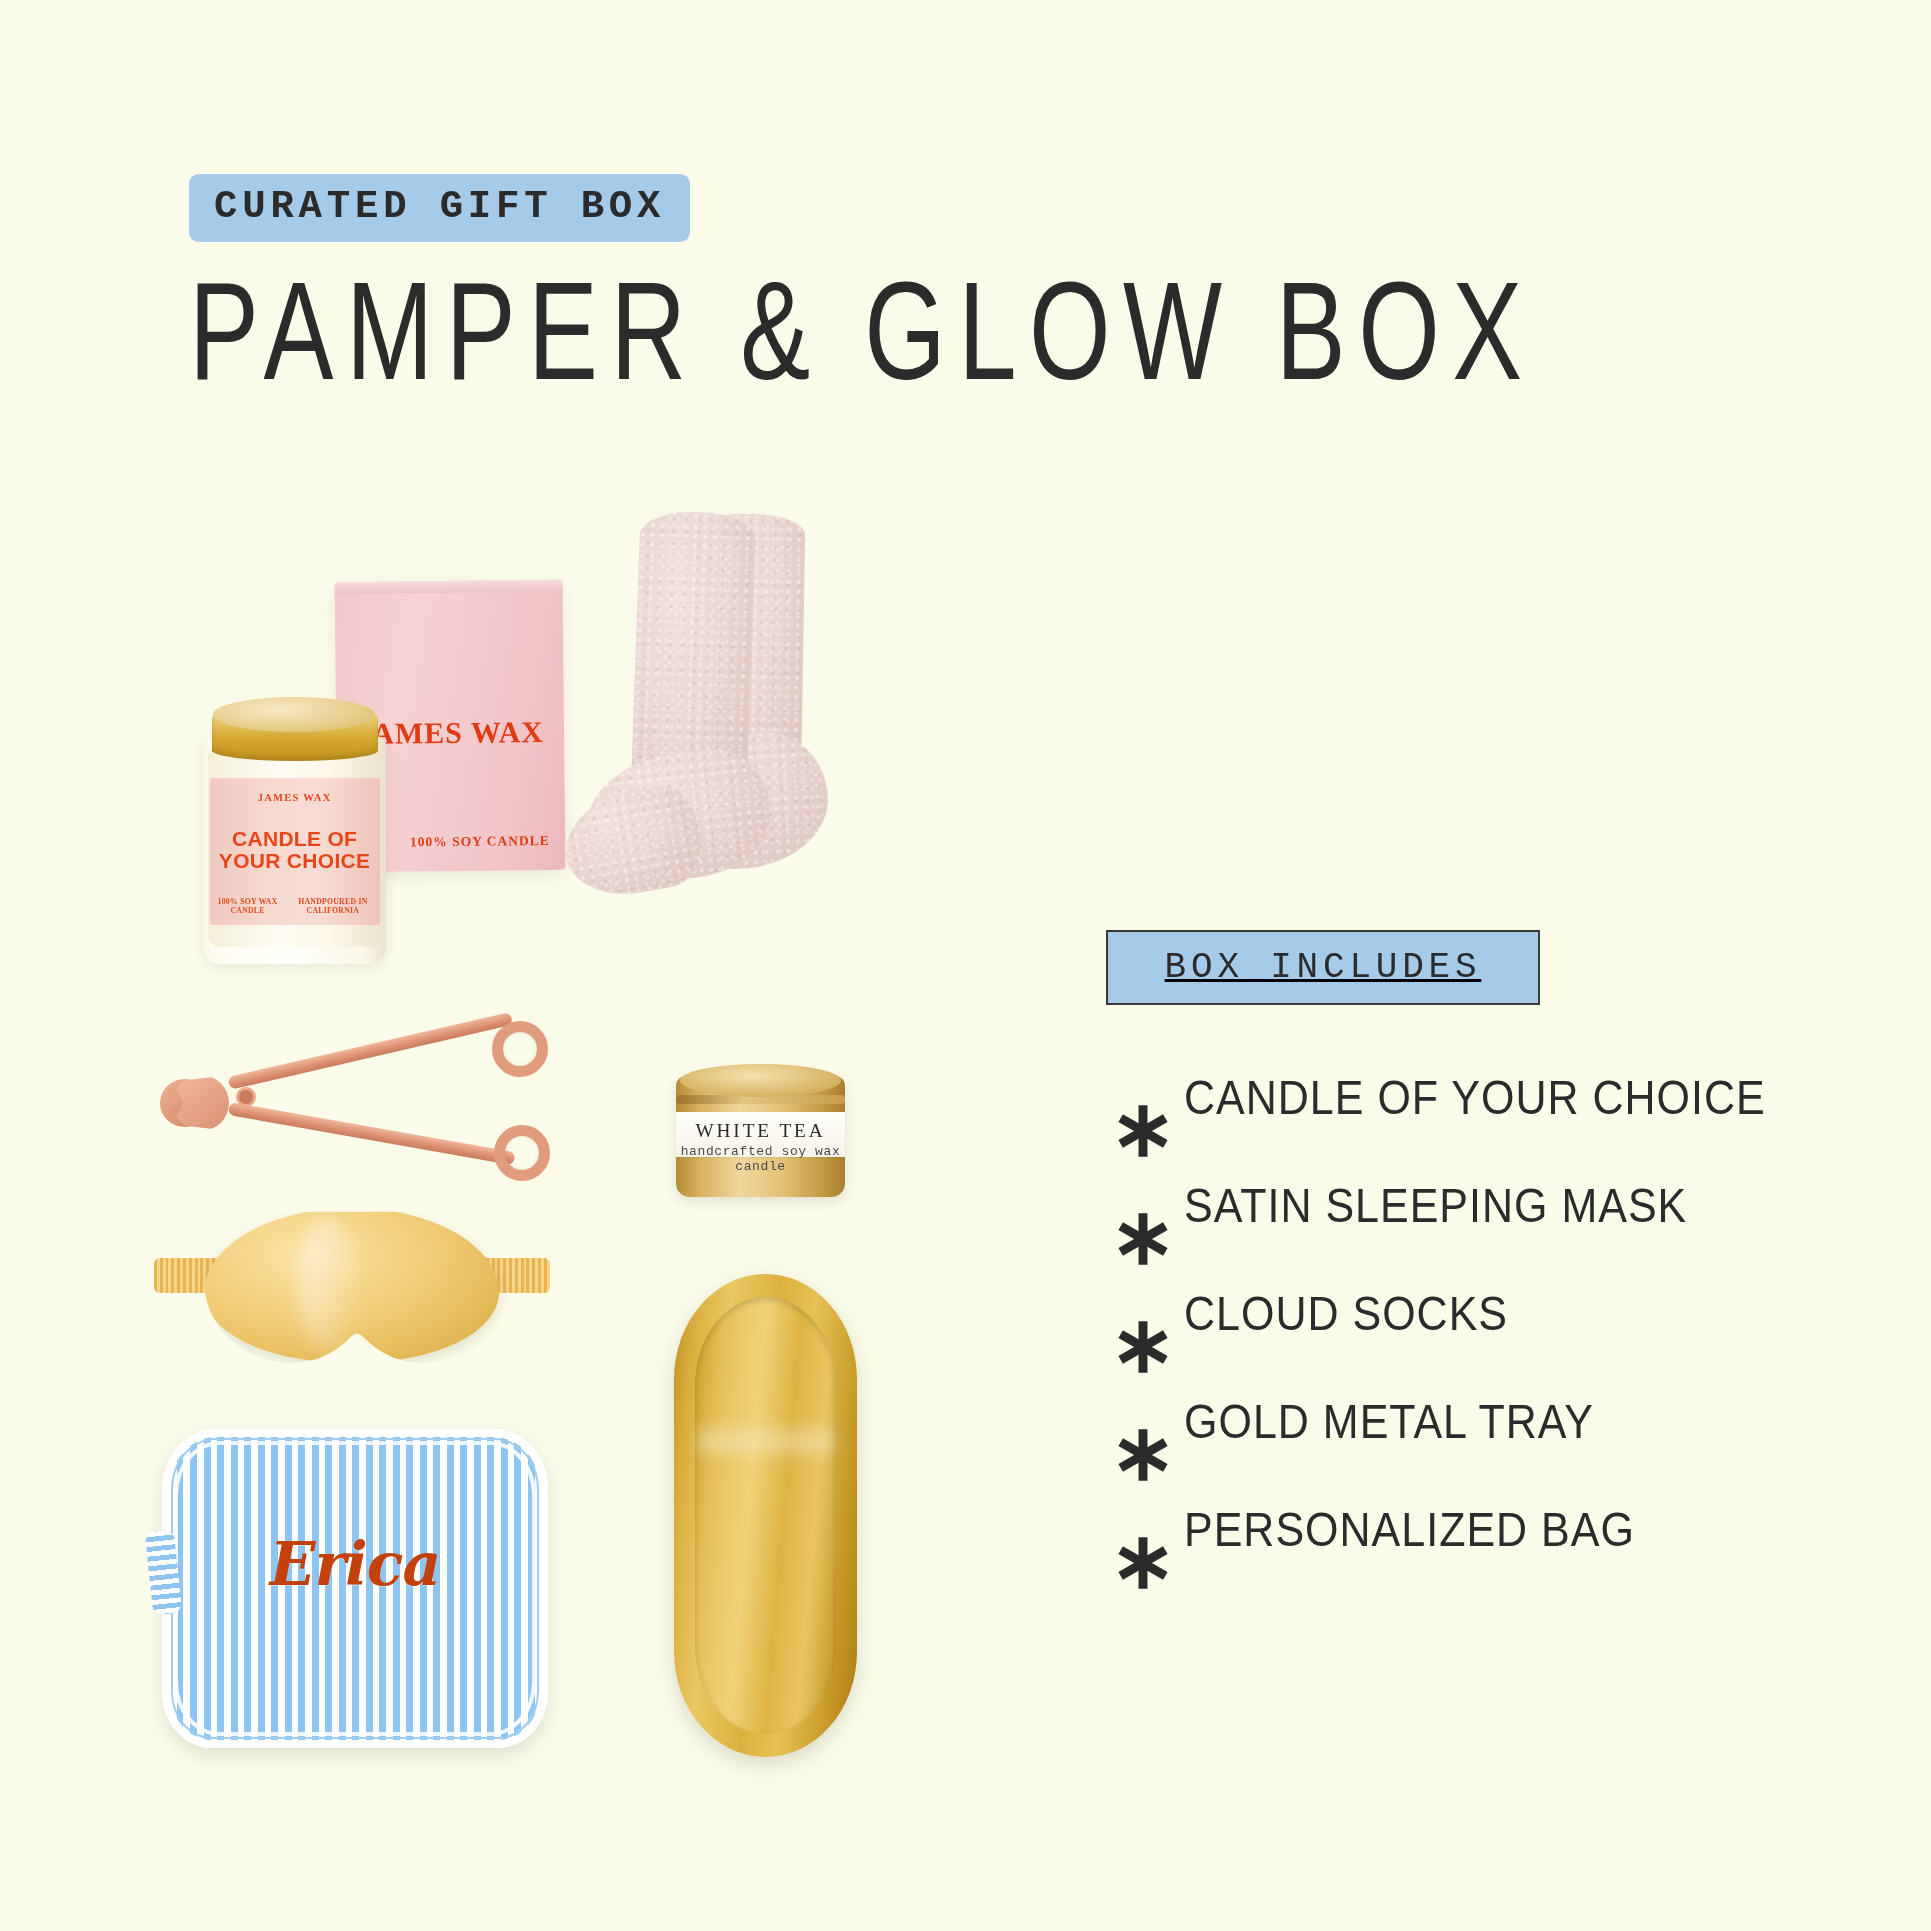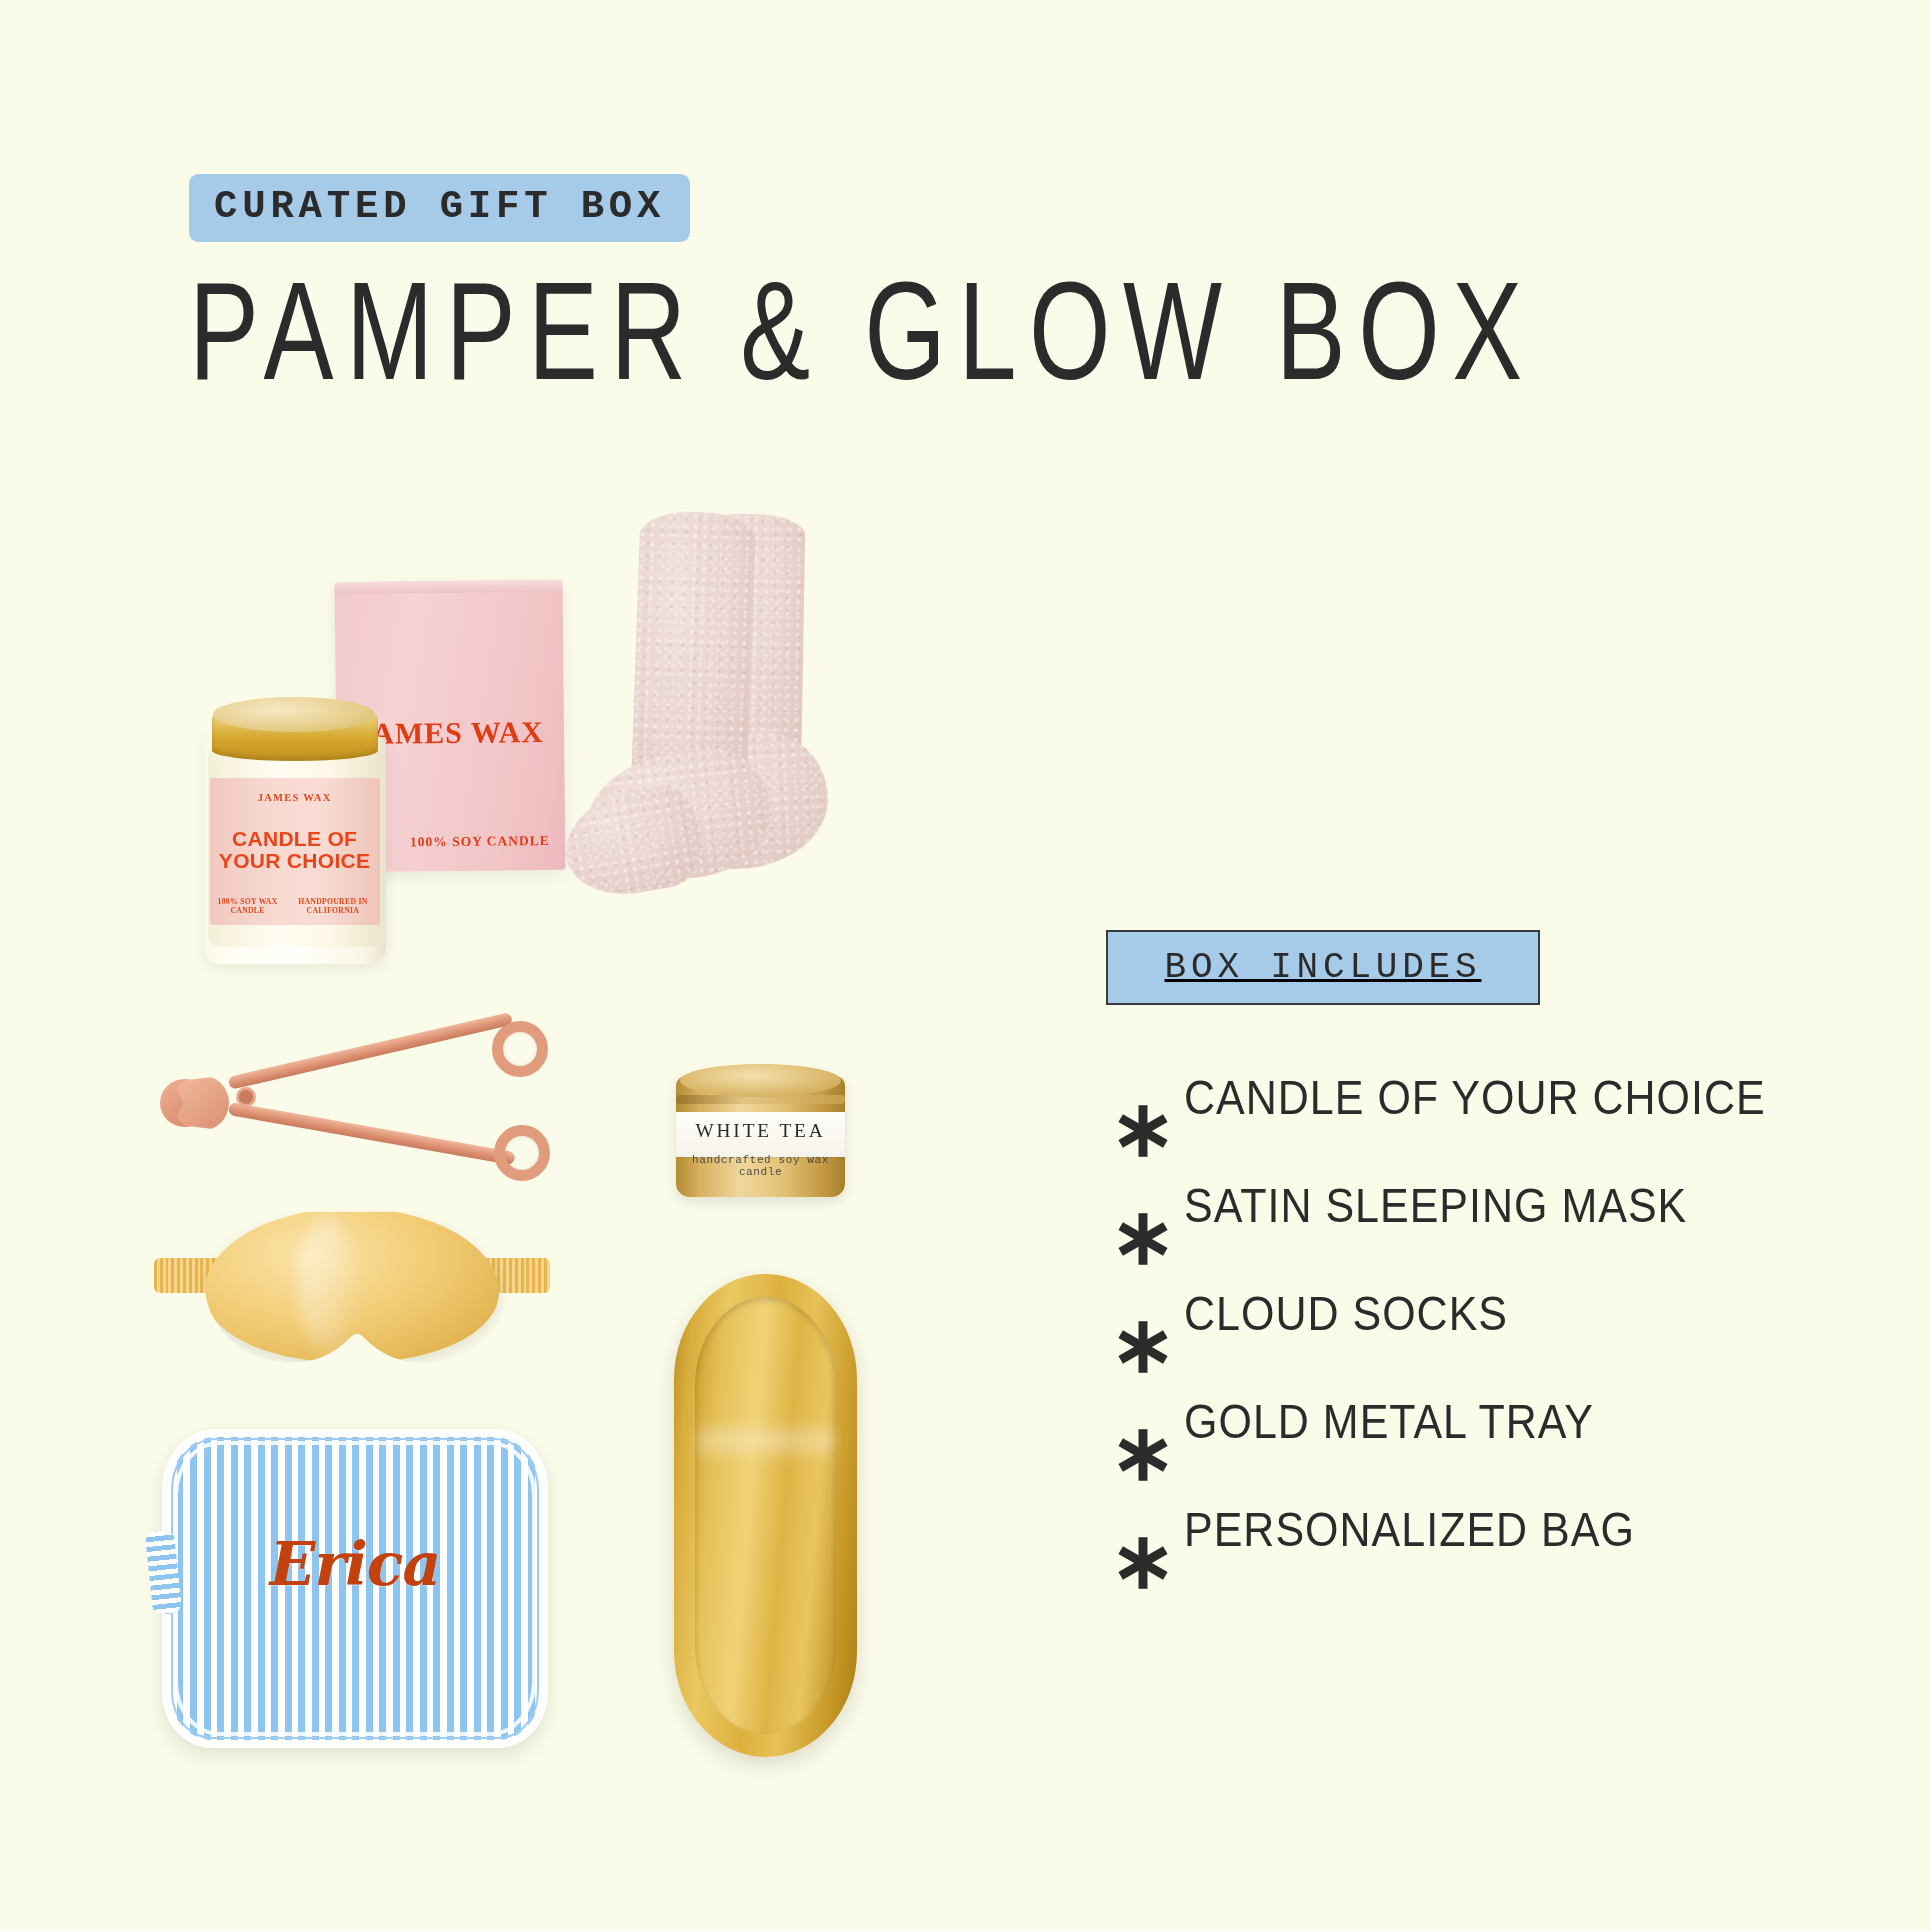--- a/index.html
+++ b/index.html
@@ -231,23 +231,23 @@
     background: linear-gradient(180deg,#fffef9,#f6f3ea);
     box-shadow: 0 1px 1.9px rgba(0,0,0,.06);
     text-align:center;
   }
   .tin .t-name {
     margin-top: 7.7px;
     font-family:"Liberation Serif", serif;
     font-size: 19.3px; letter-spacing: 2.9px; color:#2a2a2a;
   }
   .tin .t-sub {
-    margin-top: 12px;
+    margin-top: 2px;
     font-family:"Liberation Mono","DejaVu Sans Mono",monospace;
-    font-size: 11px; letter-spacing: 0.6px; color:#4a4a4a;
+    font-size: 13px; letter-spacing: 0.6px; color:#4a4a4a;
   }
 
   
   .mask { left: 154px; top: 1202px; width: 396px; height: 169px; }
   .mask .strap {
     position:absolute; top: 56px; height: 35px; width: 70px;
     background: repeating-linear-gradient(90deg,#e8b451 0 2.9px,#f7d68c 2.9px 5.8px);
     border-radius: 5.8px;
   }
   .mask .strap-l { left: 0px; }

